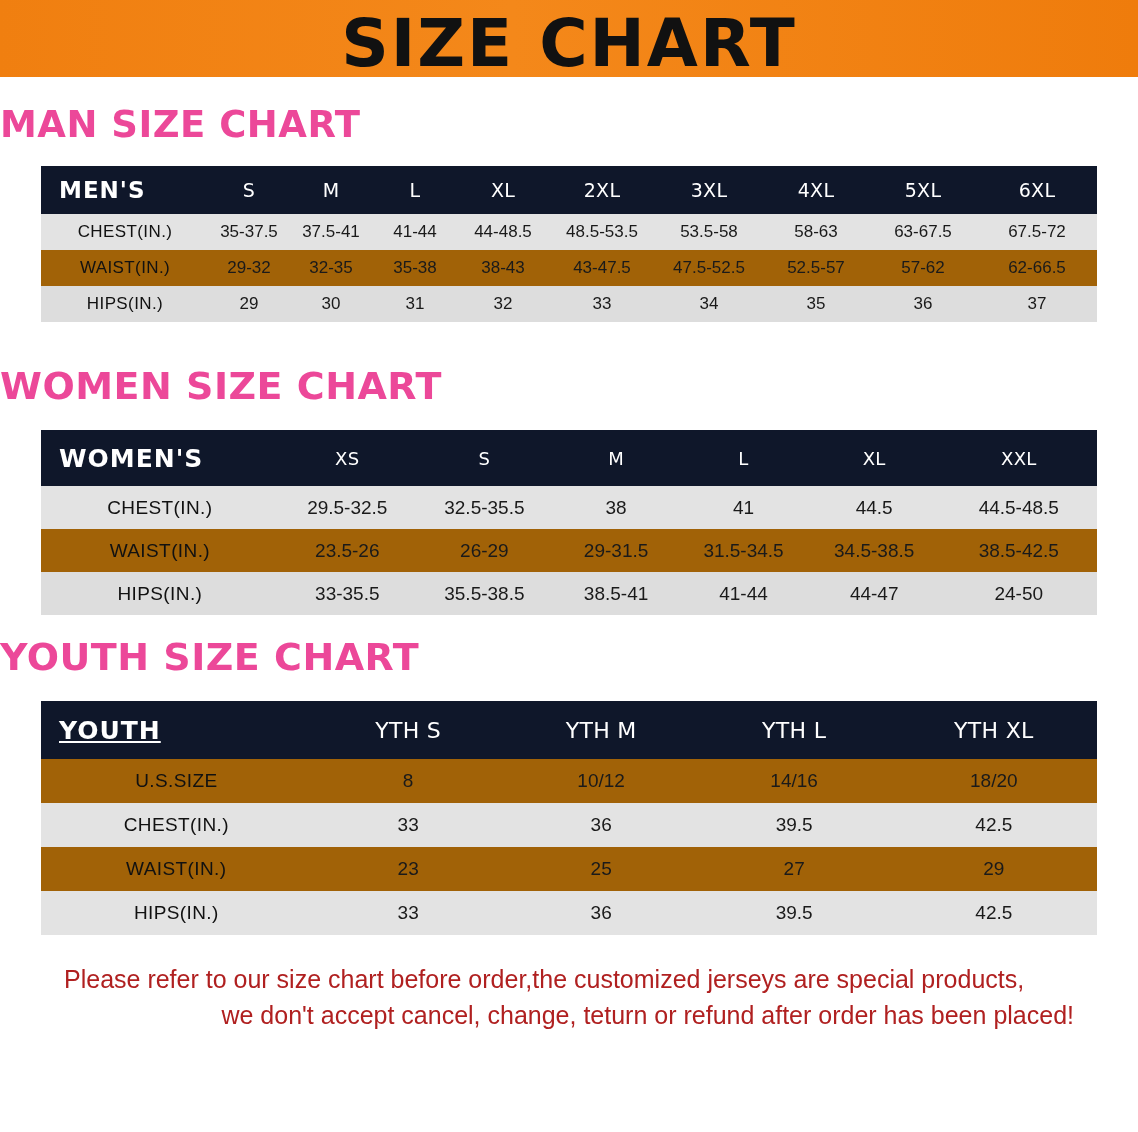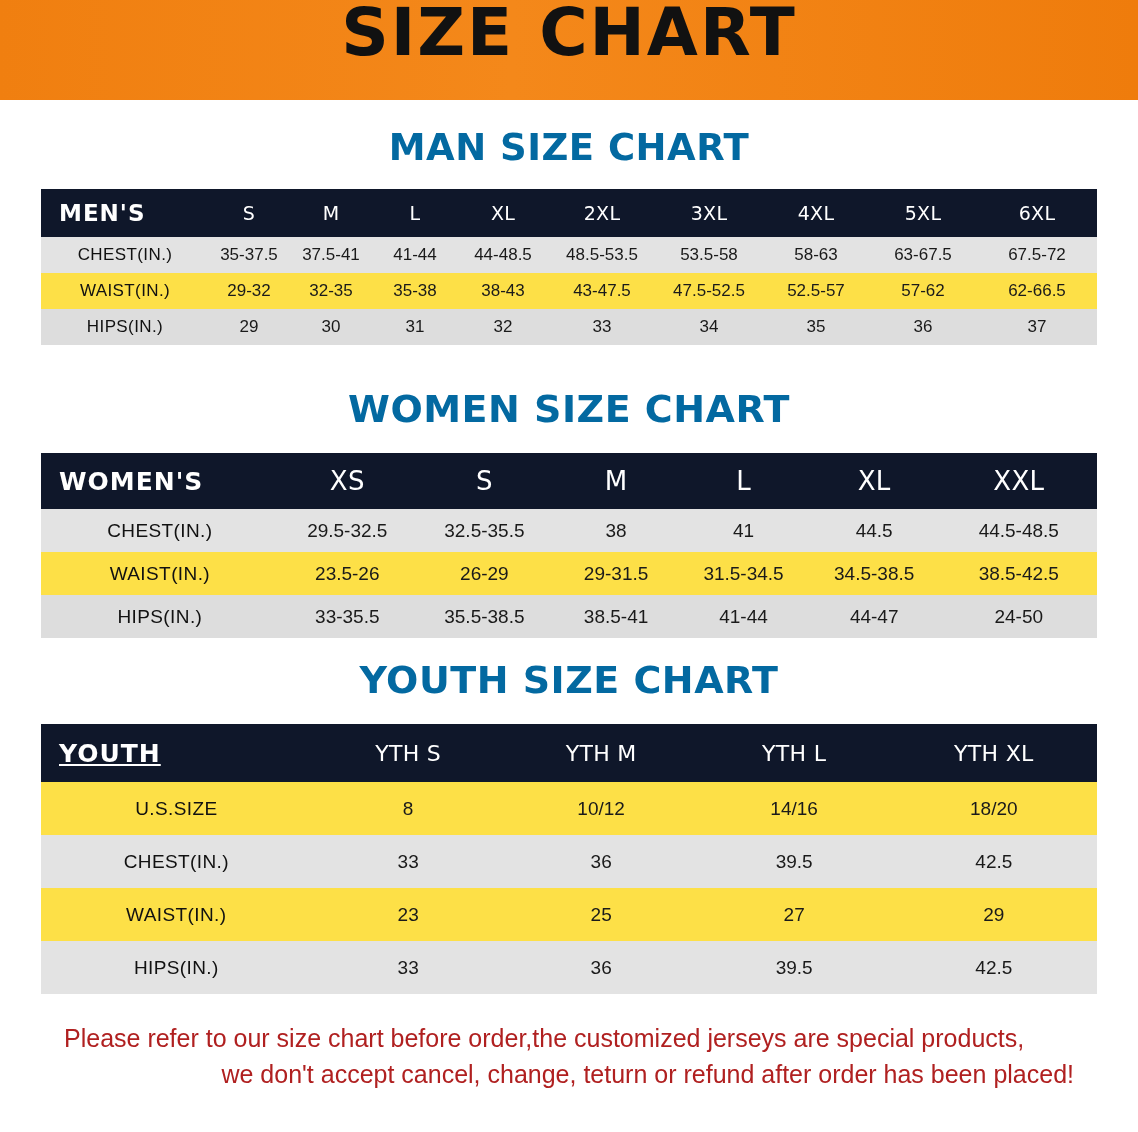--- a/index.html
+++ b/index.html
@@ -13,44 +13,43 @@
     height: 1132px;
     font-family: "Liberation Sans", sans-serif;
     color: #111111;
     overflow: hidden;
     position: relative;
   }
 
   
   .banner {
     width: 100%;
-    height: 100px;
+    height: 77px;
     background: linear-gradient(90deg, #f07f10 0%, #f4881a 45%, #ef7c0c 100%);
     display: flex;
-    align-items: flex-start;
+    align-items: flex-end;
     justify-content: center;
   }
   .banner-title {
     font-family: "DejaVu Sans", sans-serif;
     font-weight: 700;
     font-size: 66px;
     letter-spacing: 2px;
     color: #111111;
     line-height: 1;
     text-align: center;
   }
 
   
   .section-heading {
-    text-align: center;
     font-family: "DejaVu Sans", sans-serif;
     font-weight: 700;
     font-size: 37px;
     letter-spacing: 0.5px;
-    color: #0369a1;
+    color: #ec4899;
   }
   .heading-man   { margin: 26px 0 20px 0; }
   .heading-women { margin: 42px 0 22px 0; font-size: 38px; }
   .heading-youth { margin: 20px 0 22px 0; font-size: 38px; }
 
   
   .table-wrap {
     margin: 0 auto;
     width: 1056px;
   }
@@ -90,33 +89,33 @@
     color: #1a1a1a;
     font-family: "Liberation Sans", sans-serif;
   }
   .size-table tbody td.label-cell {
     text-align: center;
     font-size: 17px;
     letter-spacing: 0.4px;
     color: #111;
   }
   .row-shade-a { background: #e3e3e3; }
-  .row-shade-b { background: #fde047; }
+  .row-shade-b { background: #a16207; }
   .row-shade-c { background: #dddddd; }
 
   
-  .women .hdr-row th { height: 56px; font-size: 26px; }
+  .women .hdr-row th { height: 56px; font-size: 18px; }
   .women .hdr-row th.label-cell { font-size: 25px; }
   .women tbody td { height: 43px; font-size: 19px; }
   .women tbody td.label-cell { font-size: 19px; }
 
   
   .youth .hdr-row th { height: 58px; font-size: 22px; }
   .youth .hdr-row th.label-cell { font-size: 25px; text-decoration: underline; }
-  .youth tbody td { height: 53px; font-size: 19px; }
+  .youth tbody td { height: 44px; font-size: 19px; }
   .youth tbody td.label-cell { font-size: 19px; }
 
   
   .note {
     margin: 26px auto 0 auto;
     width: 1010px;
     color: #b02020;
     font-family: "Liberation Sans", sans-serif;
     font-size: 25px;
     line-height: 1.45;

